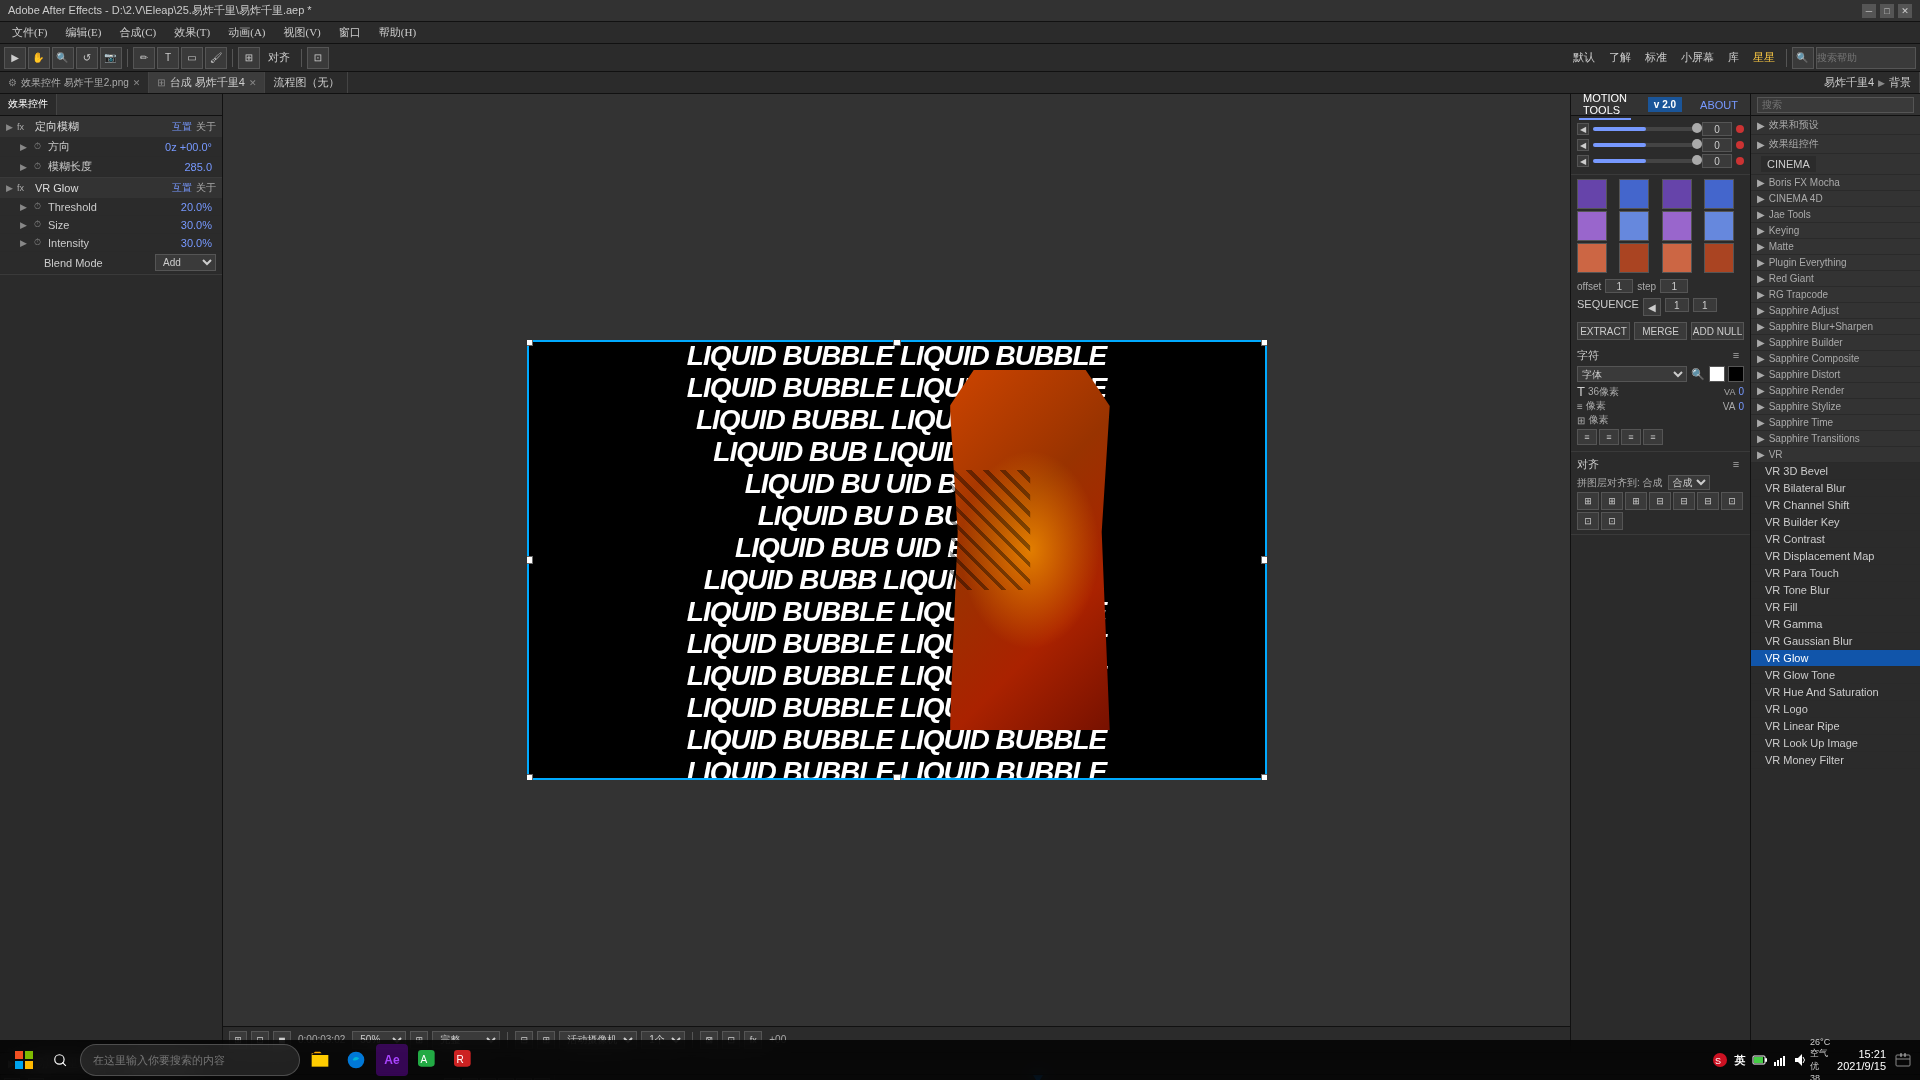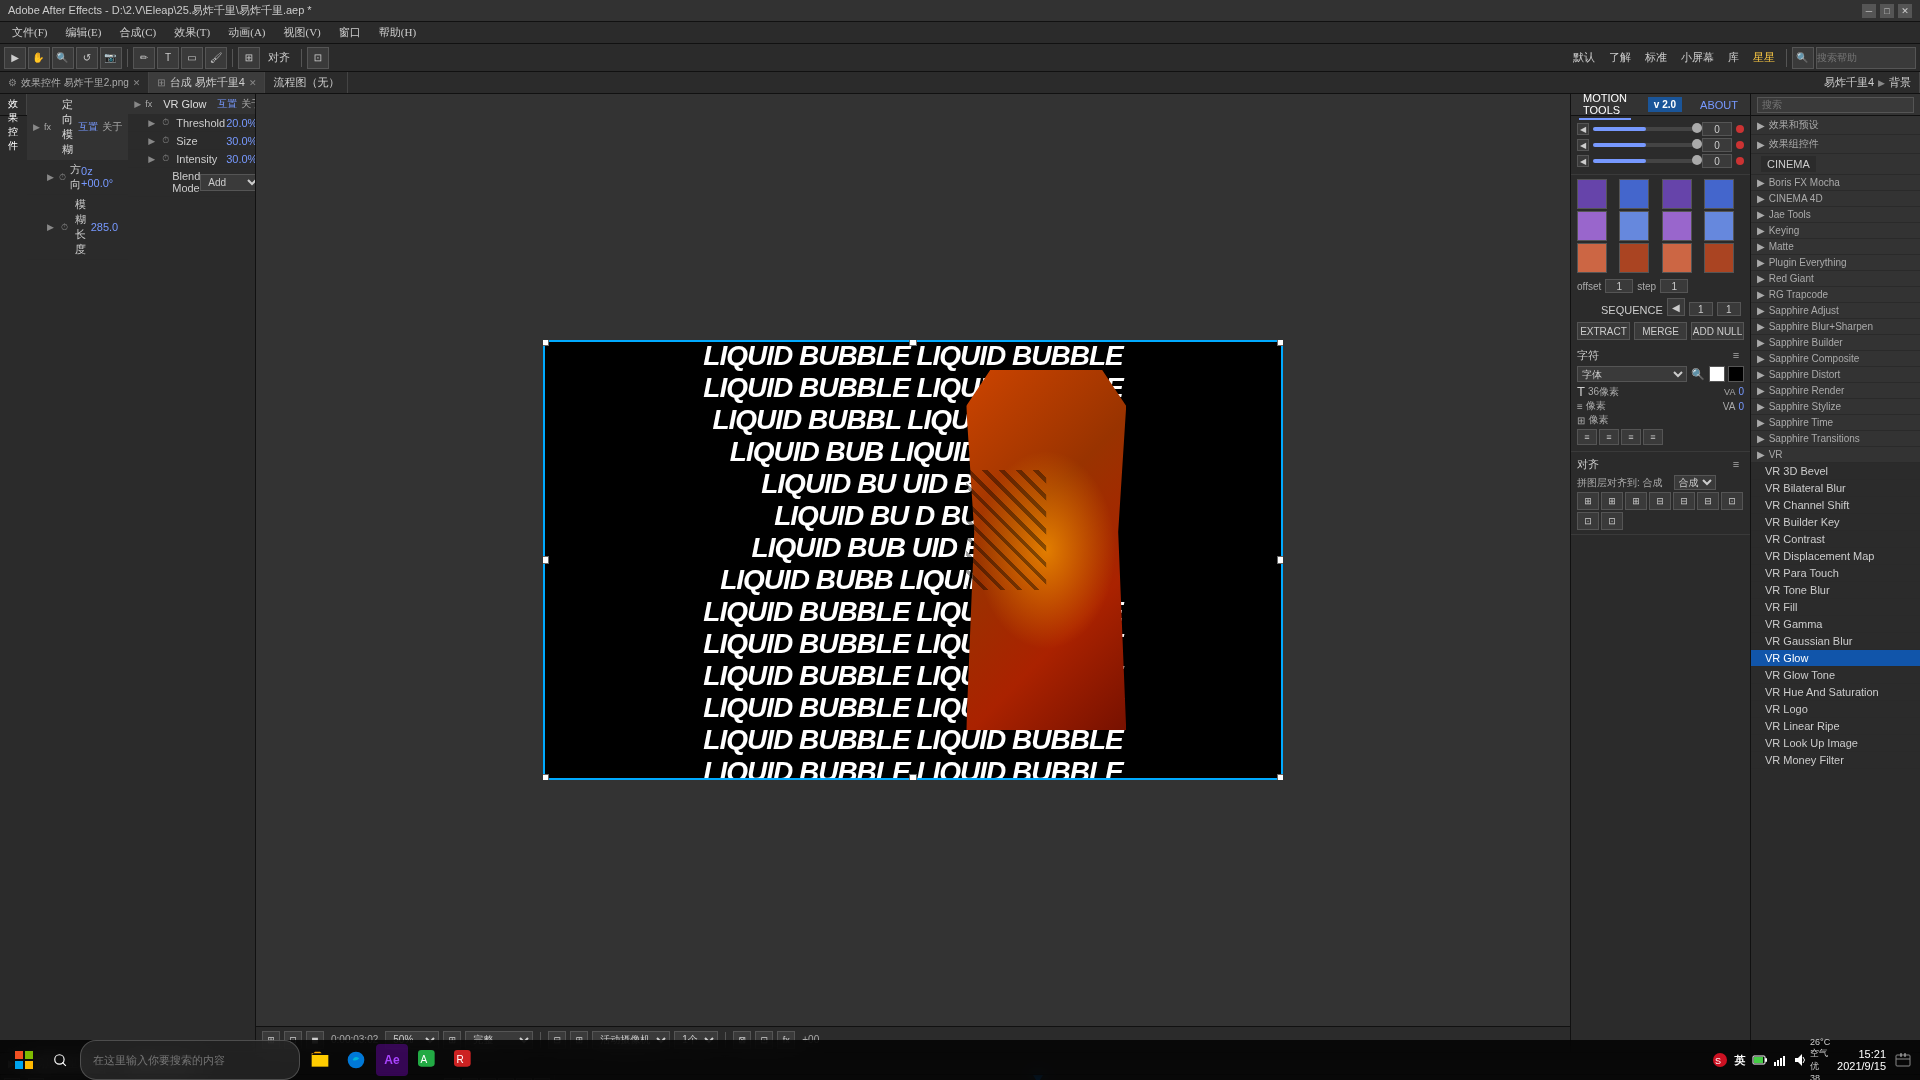--- a/index.html
+++ b/index.html
@@ -98,25 +98,25 @@
     .tab-active { background: #3c3c3c; }
 
     
     #main-area {
       display: flex;
       height: calc(100% - 72px - 22px - 28px);
     }
 
     
     #left-panel {
-      width: 256px;
+      width: 223px;
       background: #2b2b2b;
       border-right: 1px solid #111;
       display: flex;
-      flex-direction: row;
+      flex-direction: column;
       overflow: hidden;
     }
     #left-panel-tabs {
       height: 22px;
       display: flex;
       background: #333;
       border-bottom: 1px solid #111;
     }
     .left-tab {
       padding: 3px 8px;
@@ -379,24 +379,23 @@
       width: 28px; height: 14px;
       background: #3a3a3a;
       border: 1px solid #555;
       color: #ccc;
       font-size: 10px;
       text-align: center;
     }
 
     .mt-sequence-row {
       display: flex;
-      align-items: flex-end;
+      align-items: flex-start;
       gap: 4px;
       padding: 3px 6px;
-      margin-left: 24px;
     }
     .mt-seq-label { font-size: 11px; color: #ccc; }
     .mt-seq-btn {
       width: 18px; height: 18px;
       background: #3a3a3a;
       border: 1px solid #555;
       color: #ccc;
       font-size: 10px;
       cursor: pointer;
       display: flex;
@@ -668,21 +667,21 @@
       cursor: pointer;
     }
     .taskbar-search {
       background: rgba(255,255,255,0.1);
       border: 1px solid rgba(255,255,255,0.2);
       border-radius: 16px;
       padding: 4px 12px;
       color: #fff;
       font-size: 11px;
       width: 200px;
-      height: 40px;
+      height: 32px;
     }
     .taskbar-icon {
       width: 32px; height: 32px;
       display: flex;
       align-items: center;
       justify-content: center;
       cursor: pointer;
       border-radius: 4px;
     }
     .taskbar-spacer { flex: 1; }
@@ -1054,21 +1053,21 @@
         <div class="mt-align-btn">≡</div>
         <div class="mt-align-btn">≡</div>
       </div>
     </div>
 
     <div class="mt-align-section">
       <div class="mt-typo-header">
         <span class="mt-typo-label">对齐</span>
         <div class="mt-icon-btn">≡</div>
       </div>
-      <div style="display:flex;align-items:center;gap:11px;margin:2px 0;font-size:10px;color:#aaa;">
+      <div style="display:flex;align-items:center;gap:5px;margin:2px 0;font-size:10px;color:#aaa;">
         <span>拼图层对齐到: 合成</span>
         <select style="background:#3a3a3a;border:1px solid #555;color:#ccc;font-size:10px;">
           <option>合成</option>
         </select>
       </div>
       <div style="display:flex;gap:2px;flex-wrap:wrap;">
         <div class="mt-align-btn" style="width:22px;height:18px;">⊞</div>
         <div class="mt-align-btn" style="width:22px;height:18px;">⊞</div>
         <div class="mt-align-btn" style="width:22px;height:18px;">⊞</div>
         <div class="mt-align-btn" style="width:22px;height:18px;">⊟</div>

